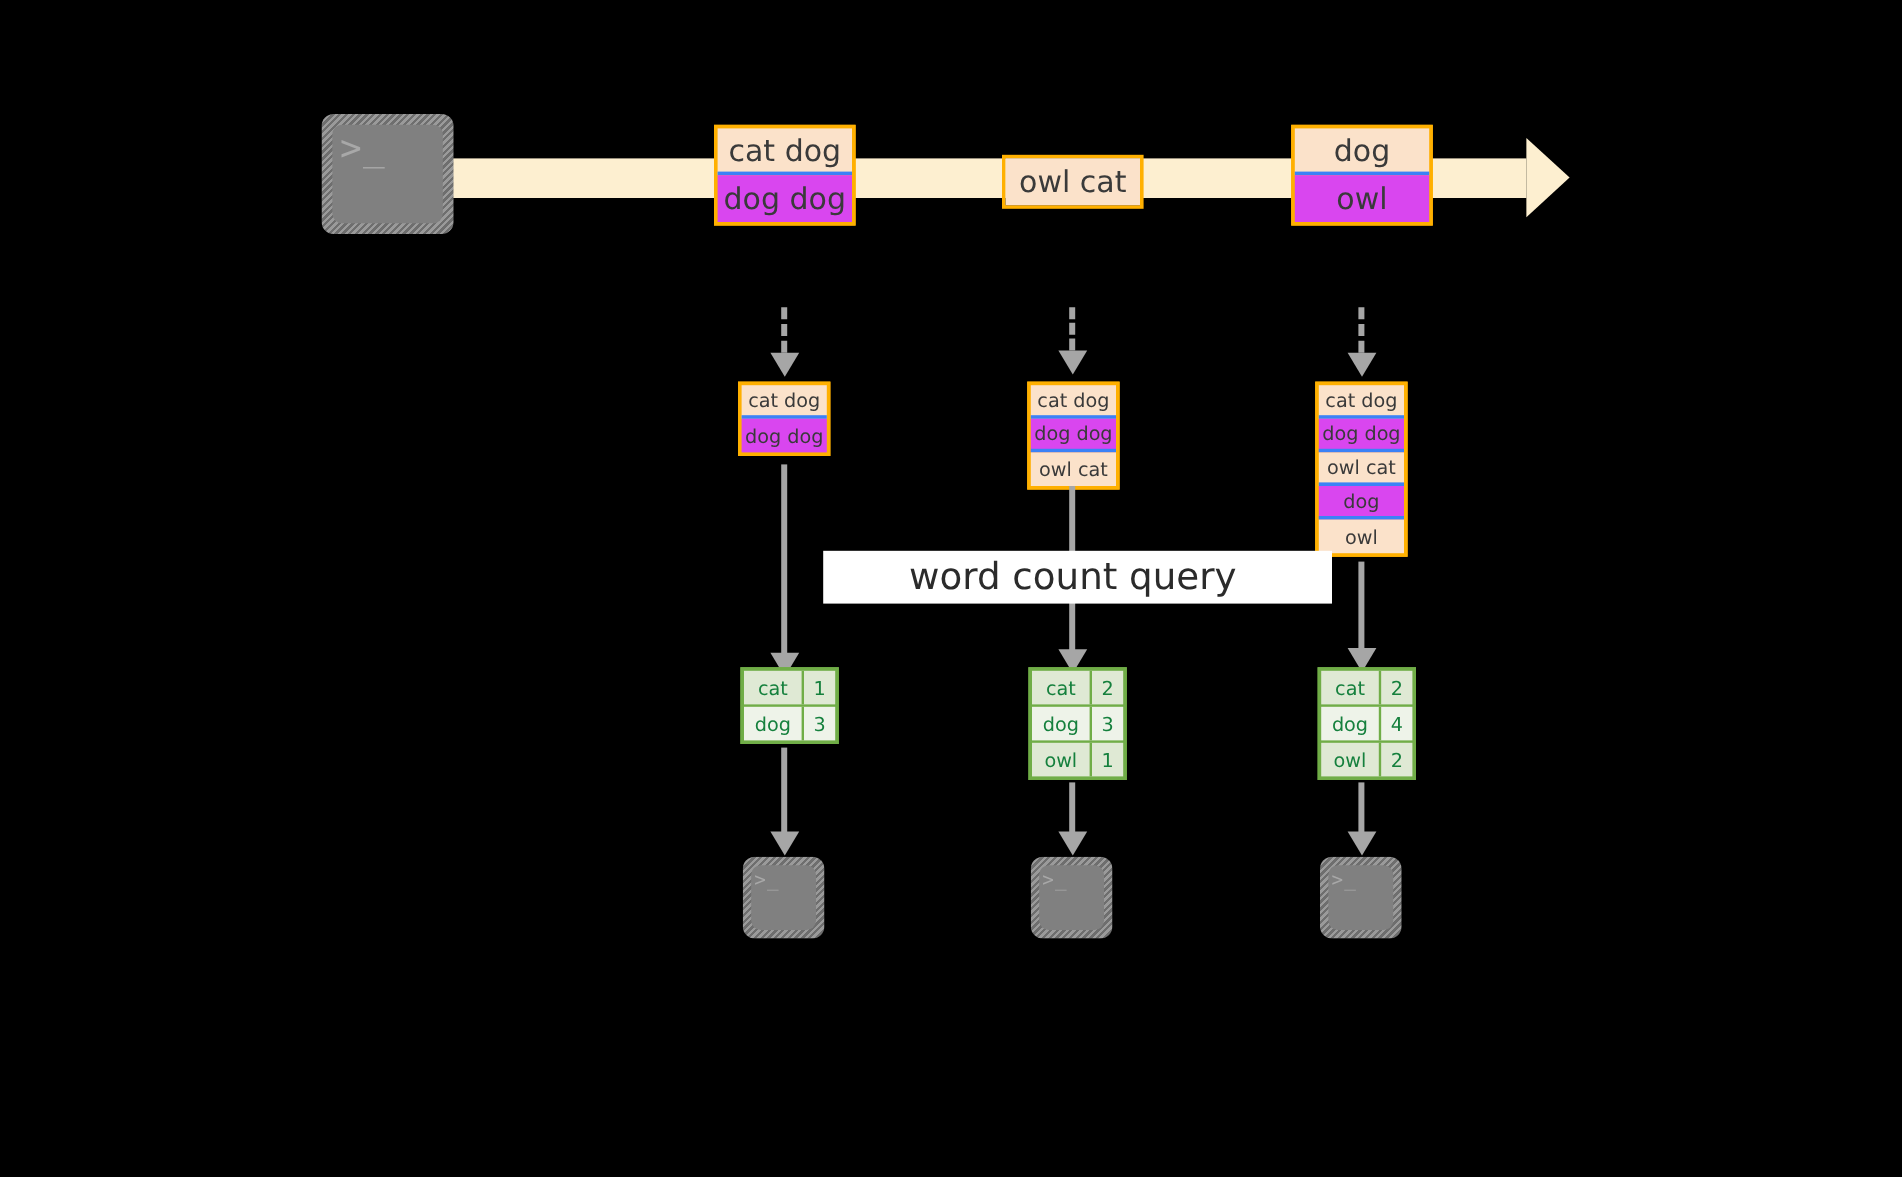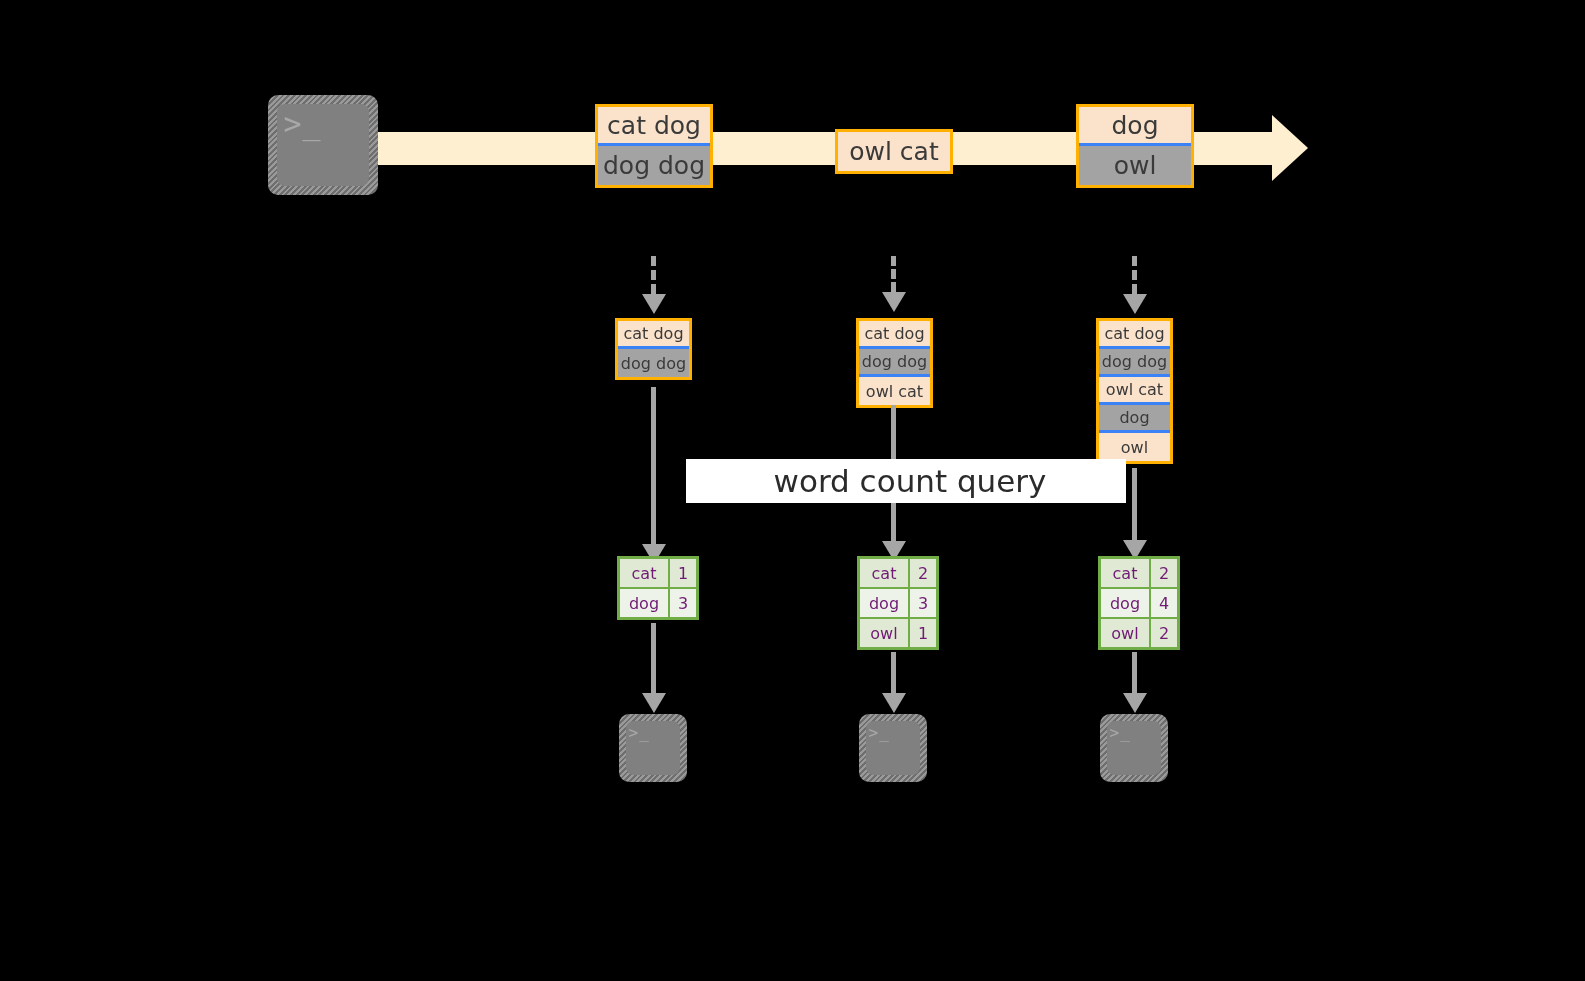--- a/index.html
+++ b/index.html
@@ -75,21 +75,21 @@
     box-sizing: border-box;
     display: flex;
     align-items: center;
     justify-content: center;
     color: #3a3a3a;
     white-space: nowrap;
     border-bottom: 3px solid #3b82f6;
   }
   .msg-row:last-child { border-bottom: none; }
   .msg-row.tone-a { background: #fbe2ca; }
-  .msg-row.tone-b { background: #a3a3a3; }
+  .msg-row.tone-b { background: #d946ef; }
 
   .msg-stack.large .msg-row { height: 39px; font-size: 25px; }
   .msg-stack.small .msg-row { height: 28px; font-size: 16px; }
 
   
   .result-table {
     position: absolute;
     box-sizing: border-box;
     border: 3px solid #70ad47;
     background: #70ad47;
@@ -99,21 +99,21 @@
     border-bottom: 2px solid #70ad47;
   }
   .result-row:last-child { border-bottom: none; }
   .result-cell {
     box-sizing: border-box;
     height: 28px;
     display: flex;
     align-items: center;
     justify-content: center;
     font-size: 16px;
-    color: #701a75;
+    color: #15803d;
   }
   .result-cell.key { width: 50px; border-right: 2px solid #70ad47; }
   .result-cell.val { width: 26px; }
   .result-row.tone-a .result-cell { background: #dfe9d4; }
   .result-row.tone-b .result-cell { background: #eef3e9; }
 
   
   .conn {
     position: absolute;
     background: #a6a6a6;
@@ -205,21 +205,21 @@
 
   <div class="conn" style="left:651px; top:387px; height:164px;"></div>
   <div class="conn-head" style="left:642px; top:544px;"></div>
 
   <div class="conn" style="left:891px; top:405px; height:143px;"></div>
   <div class="conn-head" style="left:882px; top:541px;"></div>
 
   <div class="conn" style="left:1132px; top:468px; height:83px;"></div>
   <div class="conn-head" style="left:1123px; top:540px;"></div>
 
-  <div class="query-banner" style="left:686px; top:459px; width:424px; height:44px;padding-left:16px;">
+  <div class="query-banner" style="left:686px; top:459px; width:424px; height:44px;">
     <span class="label">word count query</span>
   </div>
 
   <div class="result-table" style="left:617px; top:556px;">
     <div class="result-row tone-a">
       <div class="result-cell key">cat</div>
       <div class="result-cell val">1</div>
     </div>
     <div class="result-row tone-b">
       <div class="result-cell key">dog</div>

